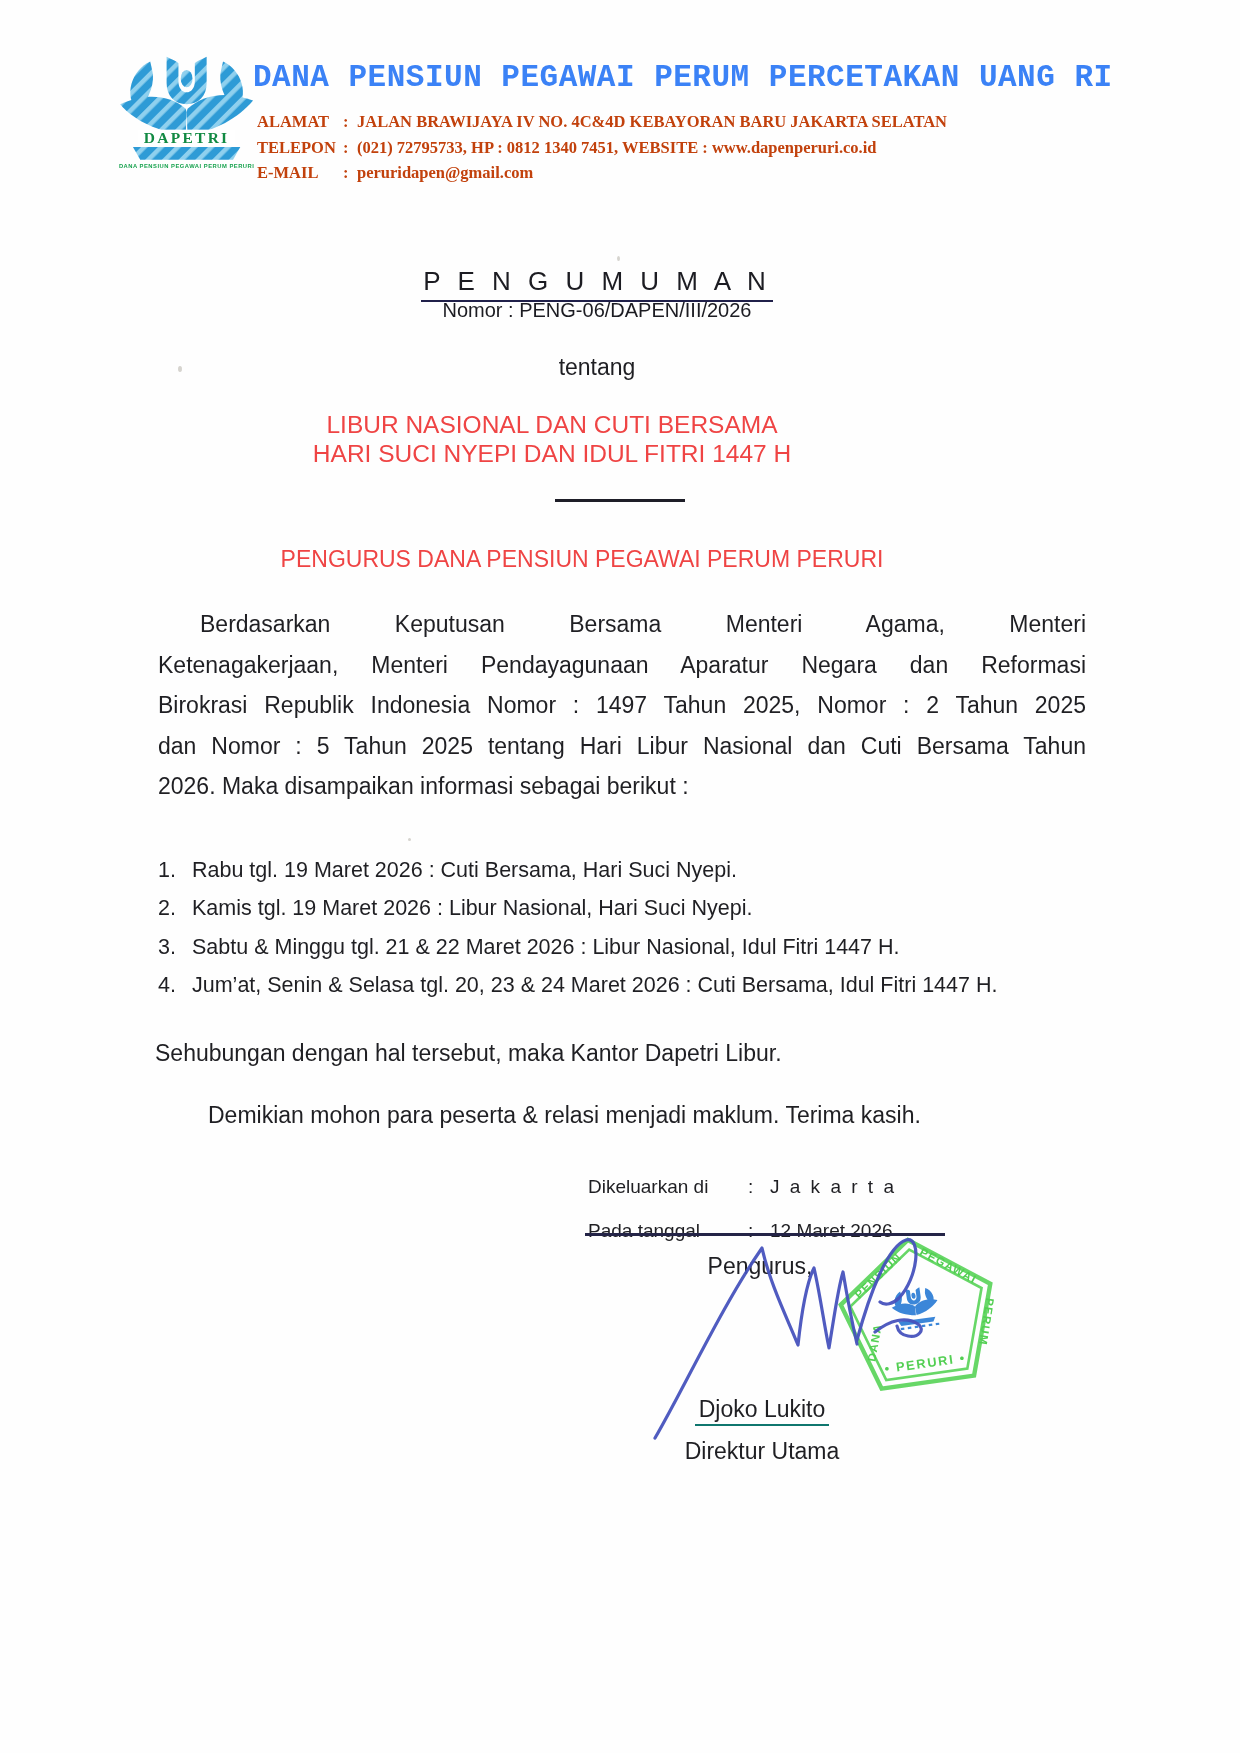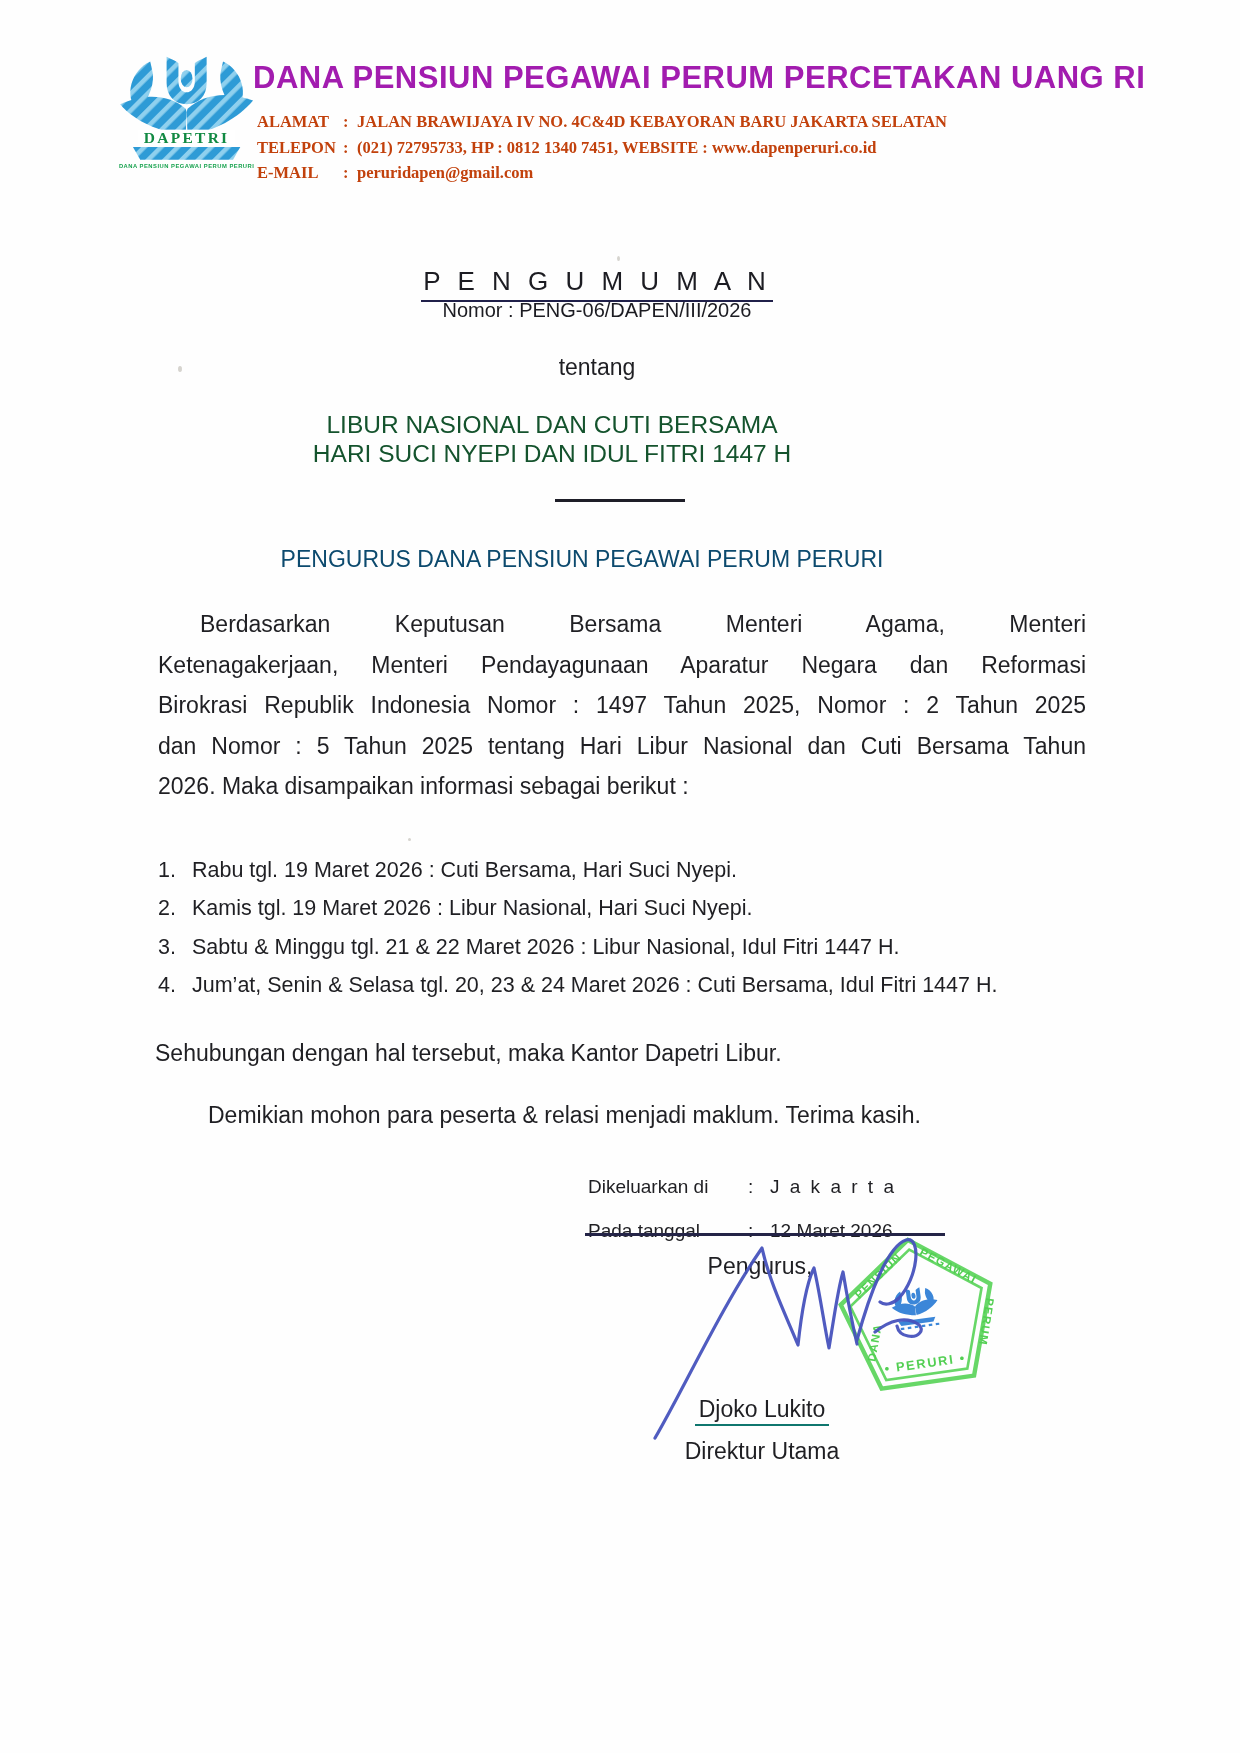--- a/index.html
+++ b/index.html
@@ -9,38 +9,38 @@
     background:#fefefe;
     margin:0 auto;
     overflow:hidden;
     font-family:"Liberation Sans", sans-serif;
     color:#1f1f23;
   }
   
   .logo-wrap{position:absolute;left:102px;top:52px;width:182px;height:128px;}
   .org-name{
     position:absolute;left:253px;top:60px;width:950px;
-    font-family:Liberation Sans, sans-serif;
-    font-weight:bold;font-size:31px;letter-spacing:.5px;color:#a21caf;
+    font-family:Liberation Mono, monospace;
+    font-weight:bold;font-size:31px;letter-spacing:.5px;color:#3b82f6;
     white-space:nowrap;
   }
   .contact{position:absolute;left:257px;top:109px;width:900px;
     font-family:"Liberation Serif", serif;font-weight:bold;font-size:16.5px;color:#c2410c;}
   .contact-row{display:grid;grid-template-columns:86px 14px 1fr;line-height:25.5px;white-space:nowrap;}
   
   .center-600{position:absolute;left:0;width:1194px;text-align:center;}
   .center-552{position:absolute;left:0;width:1104px;text-align:center;}
   .center-582{position:absolute;left:0;width:1164px;text-align:center;}
   .doc-title{top:266px;font-size:26px;color:#1c1c22;}
   .doc-title .u{display:inline-block;border-bottom:2.5px solid #20204a;padding:0 2px 3px 2px;letter-spacing:5px;}
   .doc-number{top:299px;font-size:20px;color:#1c1c22;}
   .tentang{top:354px;font-size:23px;}
-  .subject{top:410px;font-size:24.5px;line-height:29px;color:#14532d;}
+  .subject{top:410px;font-size:24.5px;line-height:29px;color:#ef4444;}
   .divider{position:absolute;left:555px;top:499px;width:130px;height:3px;background:#1e1e28;}
-  .issuer{top:546px;font-size:23px;color:#0c4a6e;}
+  .issuer{top:546px;font-size:23px;color:#ef4444;}
   
   .para{position:absolute;left:158px;top:604px;width:928px;font-size:23px;line-height:40.5px;}
   .para .jline{text-align:justify;text-align-last:justify;}
   .para .jline.indent{box-sizing:border-box;padding-left:42px;}
   .para .lastline{text-align:left;}
   .holiday-list{position:absolute;left:158px;top:851px;width:946px;font-size:21.5px;}
   .holiday-item{display:grid;grid-template-columns:34px 1fr;line-height:38.4px;white-space:nowrap;}
   .closing1{position:absolute;left:155px;top:1040px;font-size:23px;}
   .closing2{position:absolute;left:208px;top:1102px;font-size:23px;}
   

